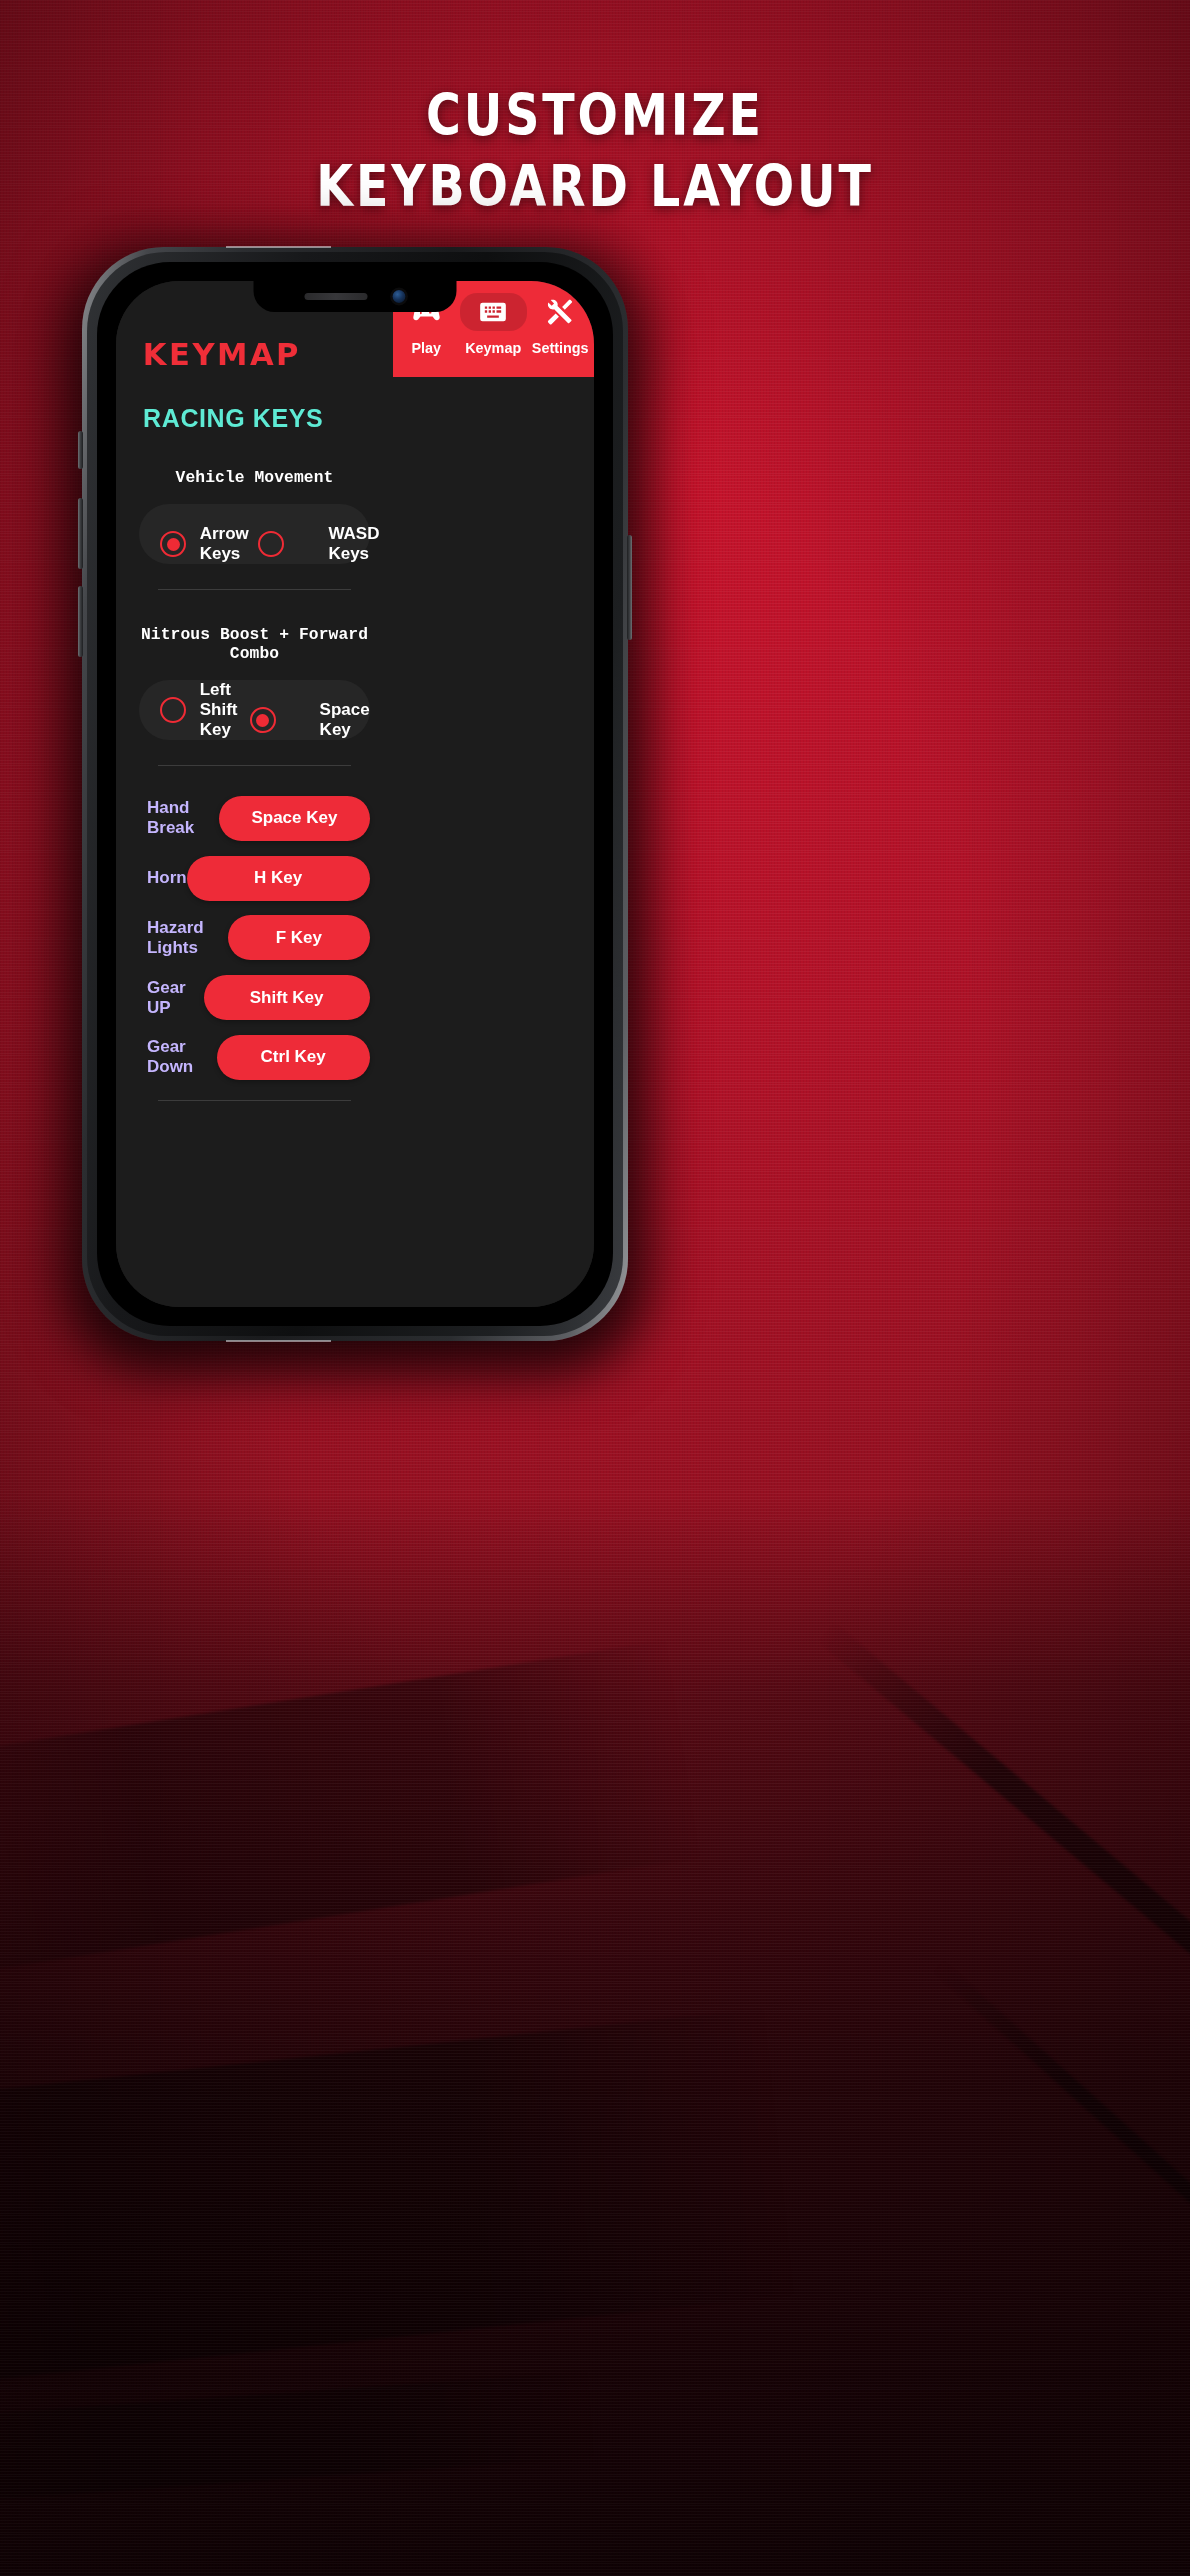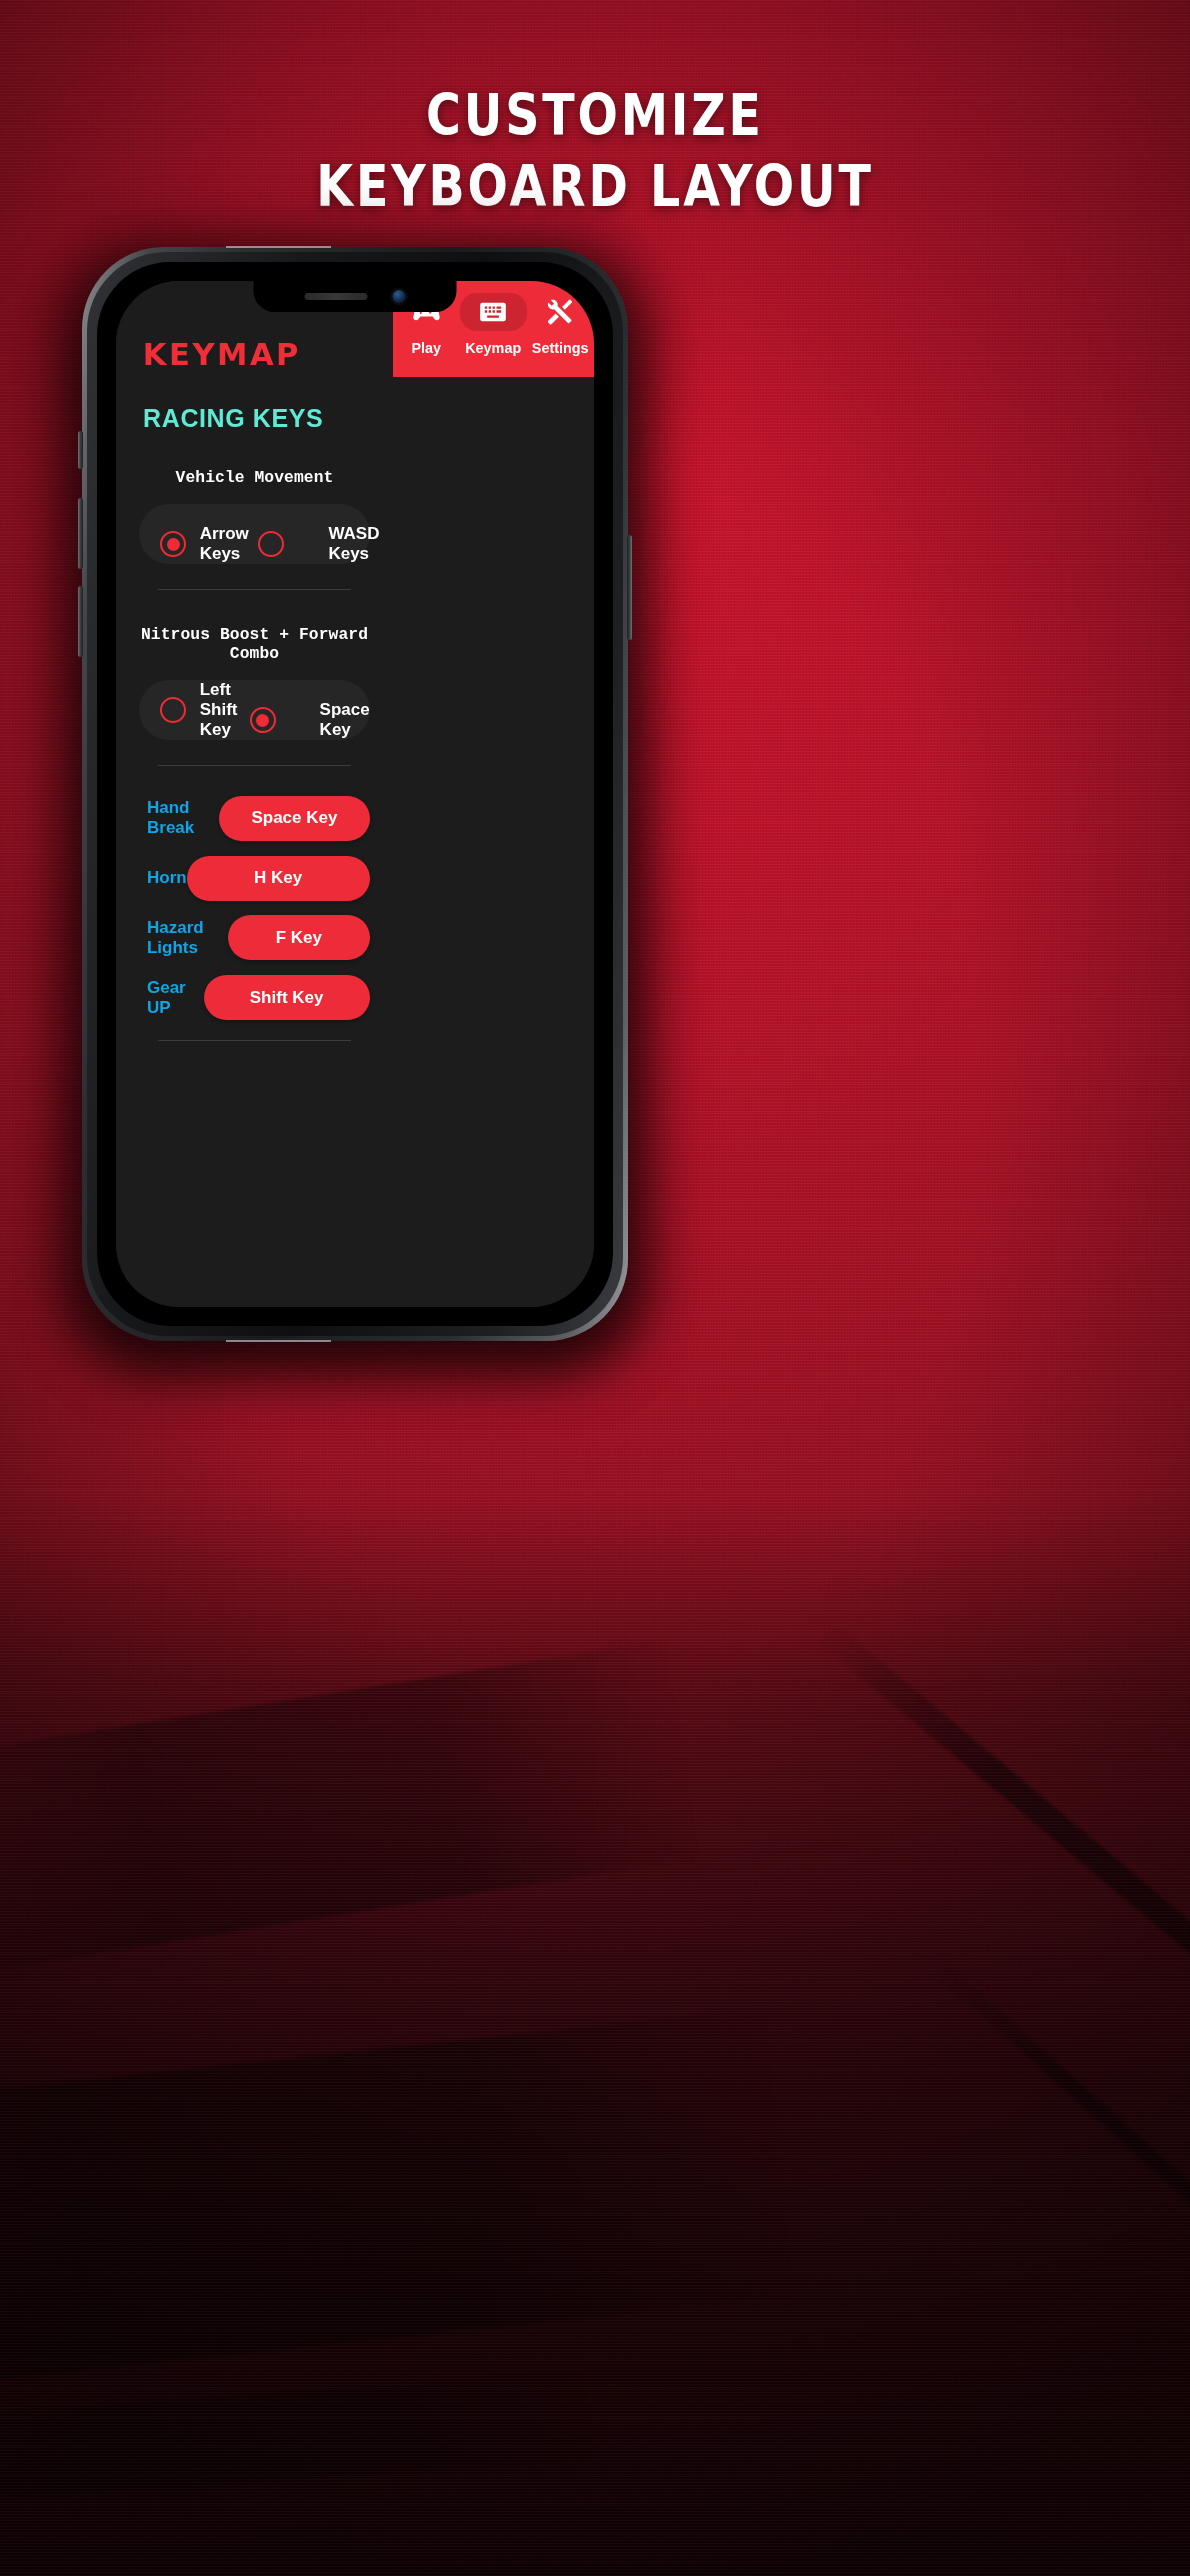--- a/index.html
+++ b/index.html
@@ -169,21 +169,21 @@
   .radio.on .dot { background:#ef2b35; }
   .radio-label { color:#fff; font-weight:bold; font-size:17px; }
 
   .divider { height:1px; background:#3c3c3c; margin:25px 19px 0 19px; }
 
   .map-list { margin-top:25px; }
   .map-row {
     display:flex; align-items:center; justify-content:space-between;
     height:54px; margin-bottom:5.8px; padding-left:7.7px;
   }
-  .map-action { color:#0ea5e9; font-weight:bold; font-size:17px; }
+  .map-action { color:#c4b5fd; font-weight:bold; font-size:17px; }
   .key-btn {
     width:197px; height:45px; border-radius:25px;
     background:#ee2b38;
     color:#fff; font-weight:bold; font-size:17px;
     display:flex; align-items:center; justify-content:center;
     cursor:pointer;
     box-shadow:0 1.9px 5.8px rgba(0,0,0,.3);
   }
   .divider-bottom { height:1px; background:#3c3c3c; margin:15.3px 19px 0 19px; }
 
@@ -301,20 +301,24 @@
                 <div class="map-row">
                   <span class="map-action">Hazard Lights</span>
                   <span class="key-btn">F Key</span>
                 </div>
 
                 <div class="map-row">
                   <span class="map-action">Gear UP</span>
                   <span class="key-btn">Shift Key</span>
                 </div>
 
+                <div class="map-row">
+                  <span class="map-action">Gear Down</span>
+                  <span class="key-btn">Ctrl Key</span>
+                </div>
 
               </div>
 
               <div class="divider-bottom"></div>
 
             </div>
 
             <div class="tabbar">
 
               <div class="tab">

